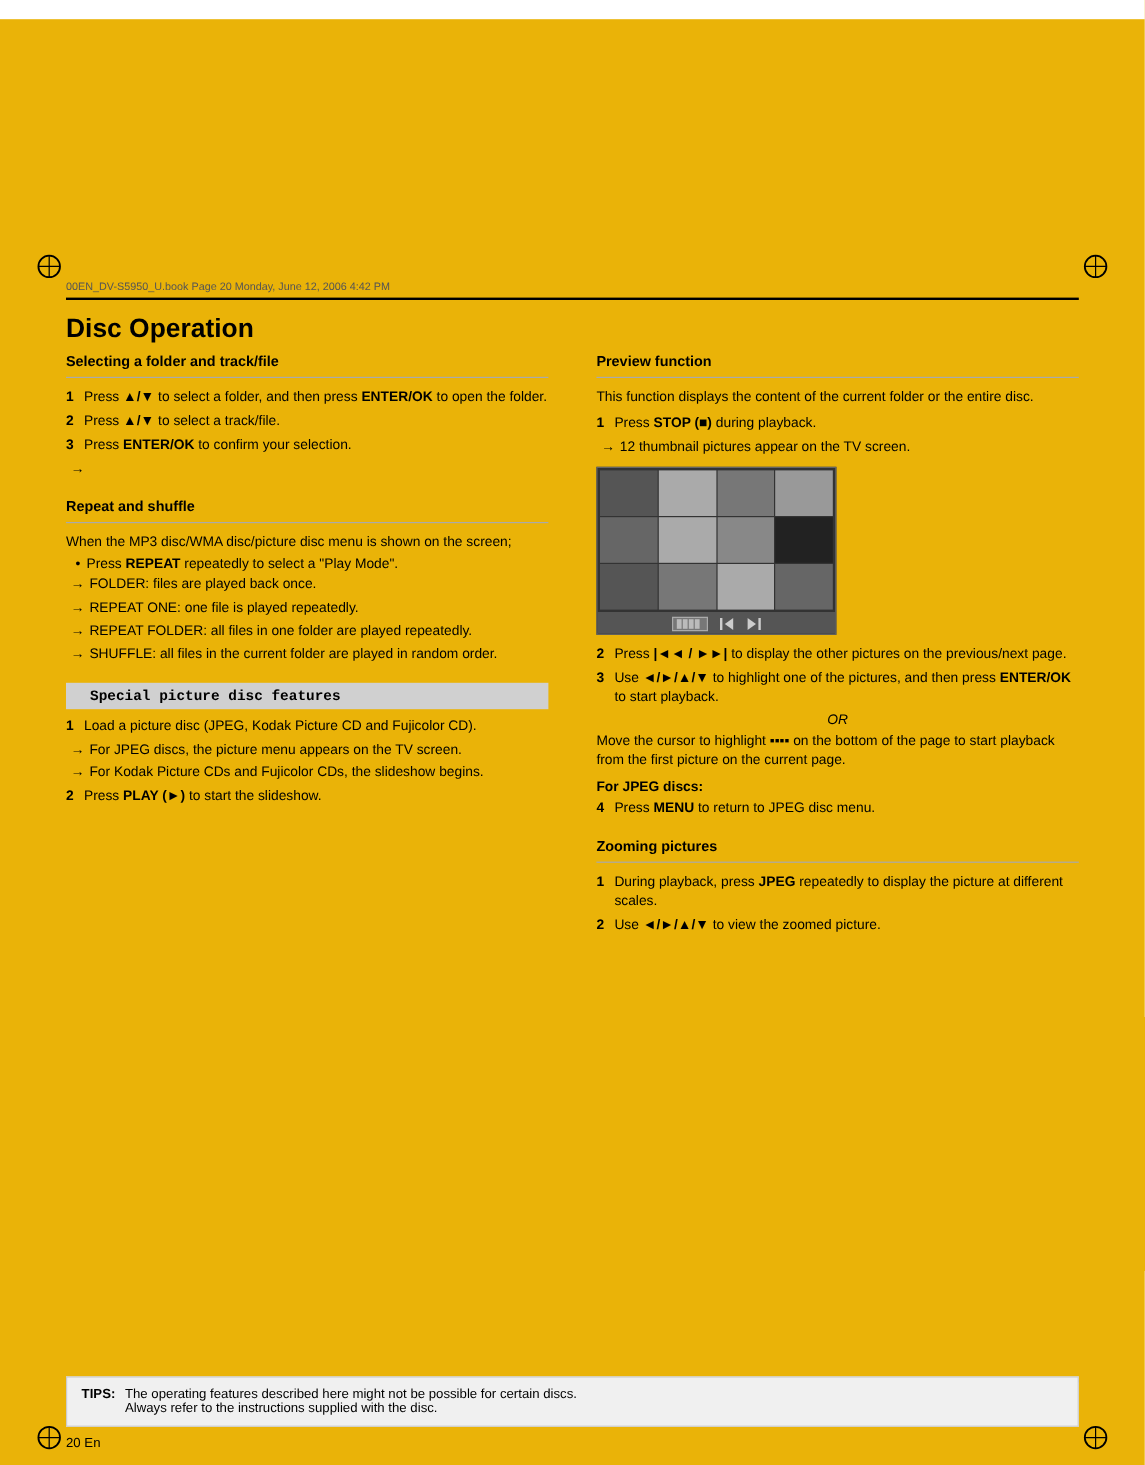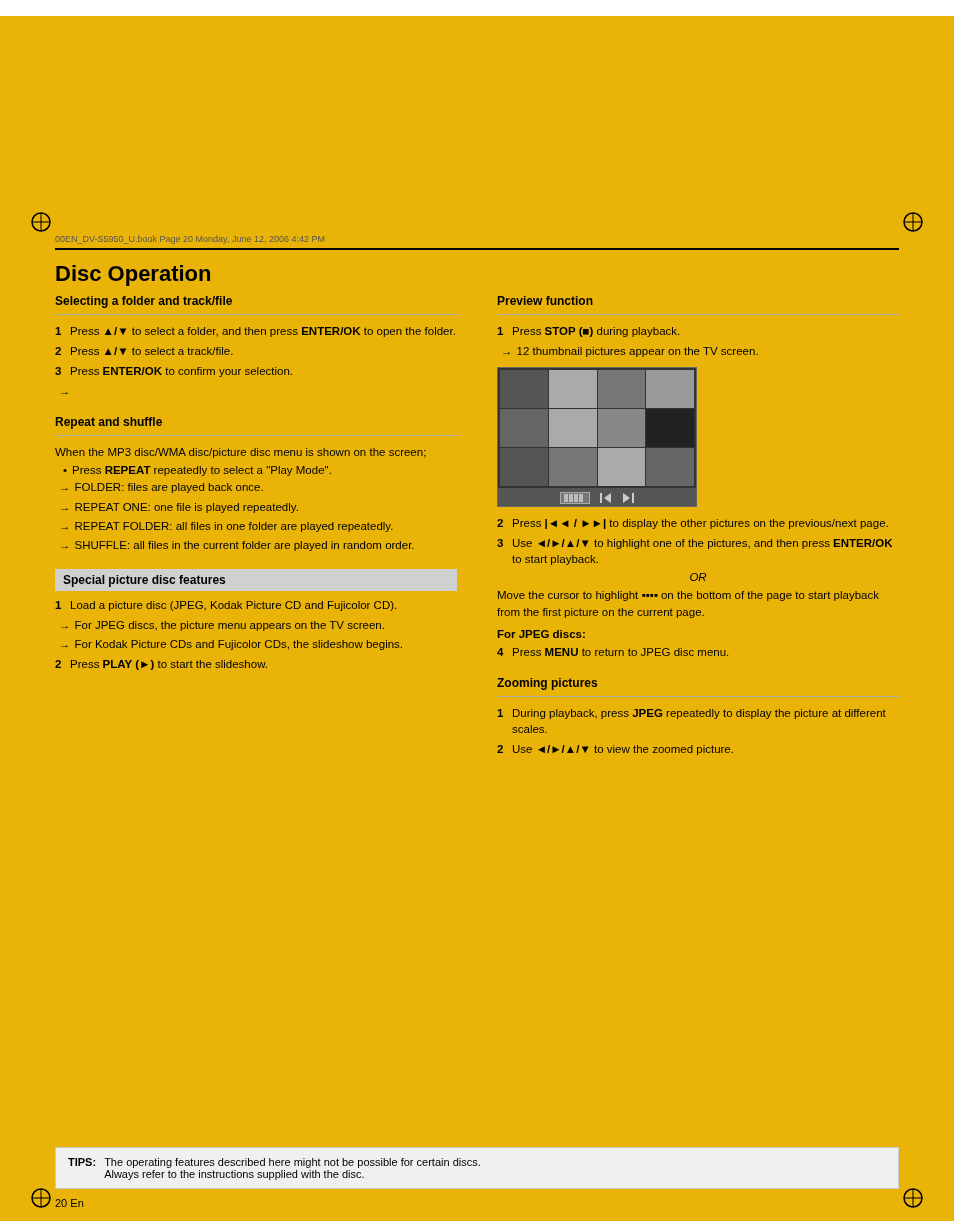--- a/index.html
+++ b/index.html
@@ -122,22 +122,23 @@
       display: flex;
       gap: 5px;
       margin-bottom: 3px;
       margin-left: 8px;
       font-size: 11.5px;
     }
 
     
     .special-box {
       background: #d0d0d0;
-      padding: 4px 8px;
+      padding: 4px 20px;
       margin-bottom: 6px;
+      font-family: Liberation Mono, monospace;
     }
     .special-box .section-heading {
       margin-bottom: 0;
     }
 
     
     .preview-image {
       width: 200px;
       height: 140px;
       border: 1px solid #666;
@@ -337,20 +338,21 @@
         </ol>
       </div>
 
     </div>
 
     <div class="right-col">
 
       <div class="section-block">
         <div class="section-heading">Preview function</div>
         <hr class="section-divider">
+        <div style="font-size:11.5px; margin-bottom:6px; line-height:1.4;">This function displays the content of the current folder or the entire disc.</div>
         <ol class="num-list">
           <li>
             <span class="num bold">1</span>
             <span>Press <span class="bold">STOP (■)</span> during playback.</span>
           </li>
         </ol>
         <div class="arrow-item">
           <span class="arrow">→</span>
           <span>12 thumbnail pictures appear on the TV screen.</span>
         </div>

